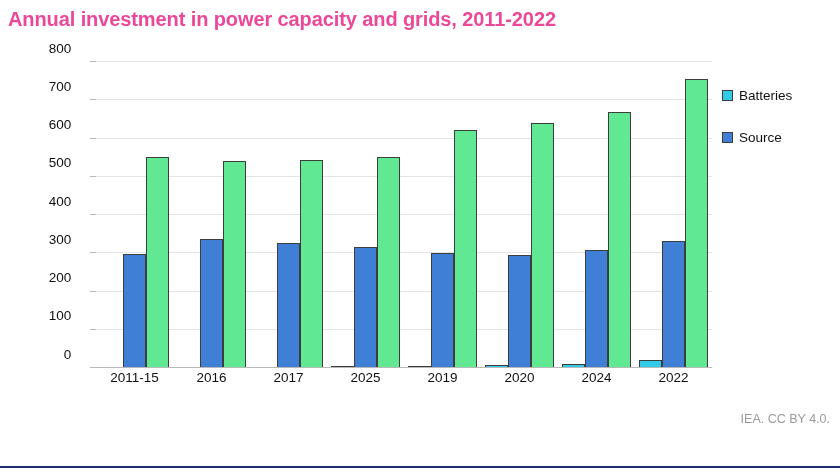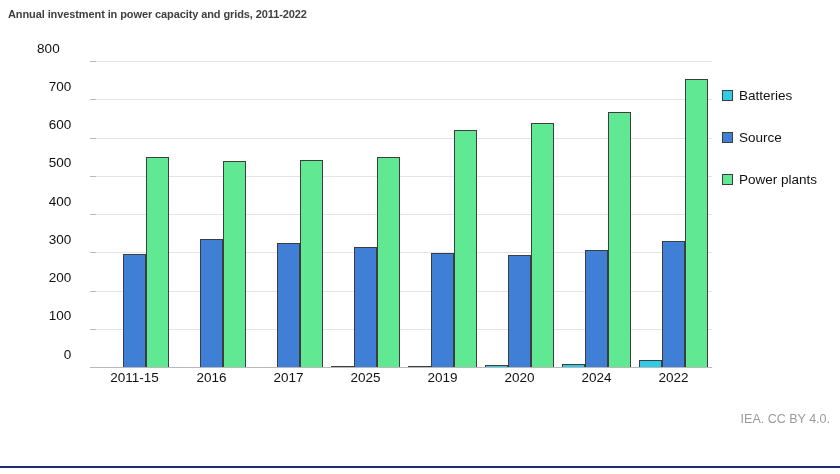--- a/index.html
+++ b/index.html
@@ -14,23 +14,23 @@
     position: relative;
     width: 840px; height: 474px;
     background: #ffffff;
   }
 
   
   #title {
     position: absolute;
     left: 8px; top: 8px;
     width: 700px;
-    font-size: 11px;
+    font-size: 20px;
     font-weight: bold;
-    color: #404040;
+    color: #ec4899;
     letter-spacing: -0.1px;
     white-space: nowrap;
   }
 
   
   #plot-area {
     position: absolute;
     left: 96px; top: 62px;
     width: 616px; height: 306px;
     background: #ffffff;
@@ -182,21 +182,21 @@
         <div class="y-tick-label" style="bottom: 37.5%; margin-bottom: -0.5px;">300</div>
         <div class="y-tick-mark" style="bottom: 37.5%;"></div>
         <div class="y-tick-label" style="bottom: 50%; margin-bottom: -0.5px;">400</div>
         <div class="y-tick-mark" style="bottom: 50%;"></div>
         <div class="y-tick-label" style="bottom: 62.5%; margin-bottom: -0.5px;">500</div>
         <div class="y-tick-mark" style="bottom: 62.5%;"></div>
         <div class="y-tick-label" style="bottom: 75%; margin-bottom: -0.5px;">600</div>
         <div class="y-tick-mark" style="bottom: 75%;"></div>
         <div class="y-tick-label" style="bottom: 87.5%; margin-bottom: -0.5px;">700</div>
         <div class="y-tick-mark" style="bottom: 87.5%;"></div>
-        <div class="y-tick-label" style="bottom: 100%; margin-bottom: -0.5px; text-align: center;">800</div>
+        <div class="y-tick-label" style="bottom: 100%; margin-bottom: -0.5px;">800</div>
         <div class="y-tick-mark" style="bottom: 100%;"></div>
       </div>
     <div id="bars">
         <div class="group">
           <div class="bar batteries" title="Batteries 2011-15: 1" style="height: 0.45%;"></div>
           <div class="bar grids" title="Grids 2011-15: 297" style="height: 37.125%;"></div>
           <div class="bar plants" title="Power plants 2011-15: 551" style="height: 68.875%;"></div>
         </div>
         <div class="group">
           <div class="bar batteries" title="Batteries 2016: 2" style="height: 0.45%;"></div>
@@ -250,23 +250,19 @@
 
   <div id="legend">
       <div class="legend-row">
         <span class="legend-swatch batteries"></span>
         <span class="legend-label">Batteries</span>
       </div>
       <div class="legend-row">
         <span class="legend-swatch grids"></span>
         <span class="legend-label">Source</span>
       </div>
-      <div class="legend-row">
-        <span class="legend-swatch plants"></span>
-        <span class="legend-label">Power plants</span>
-      </div>
     </div>
 
   <div id="cc-note">IEA. CC BY 4.0.</div>
 
 
   <div id="bottom-rule"></div>
 </div>
 
 </body></html>

